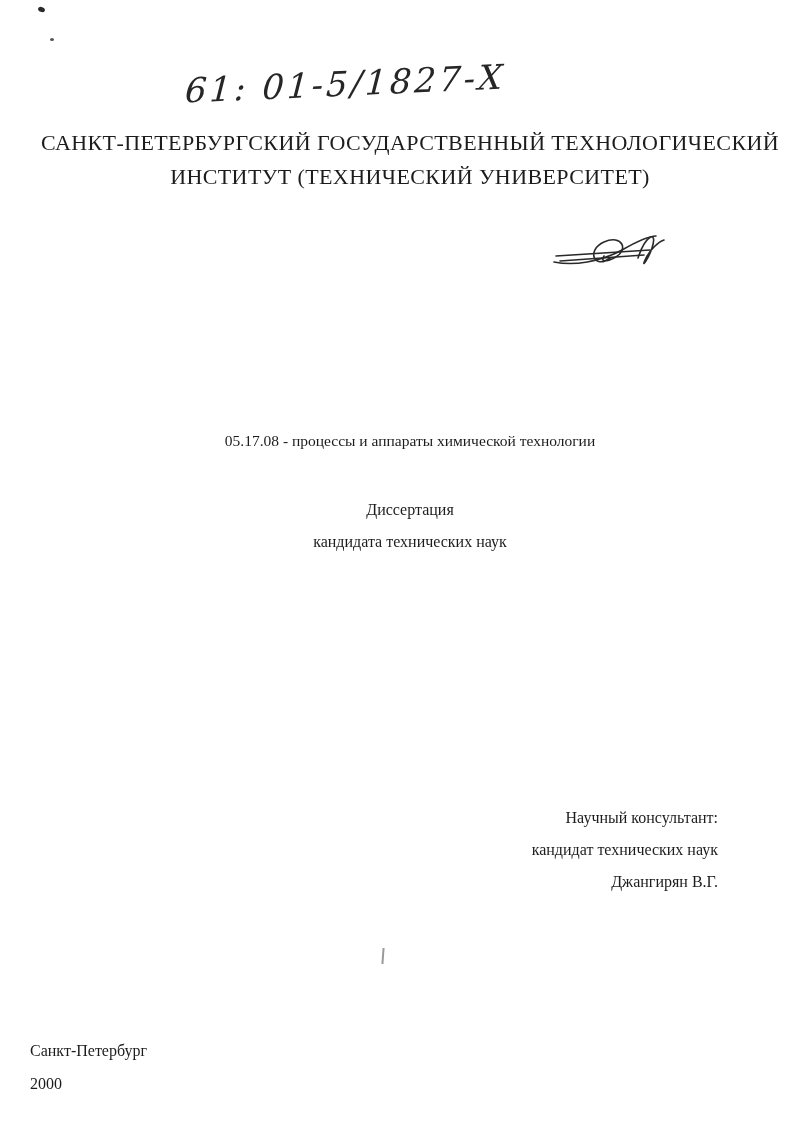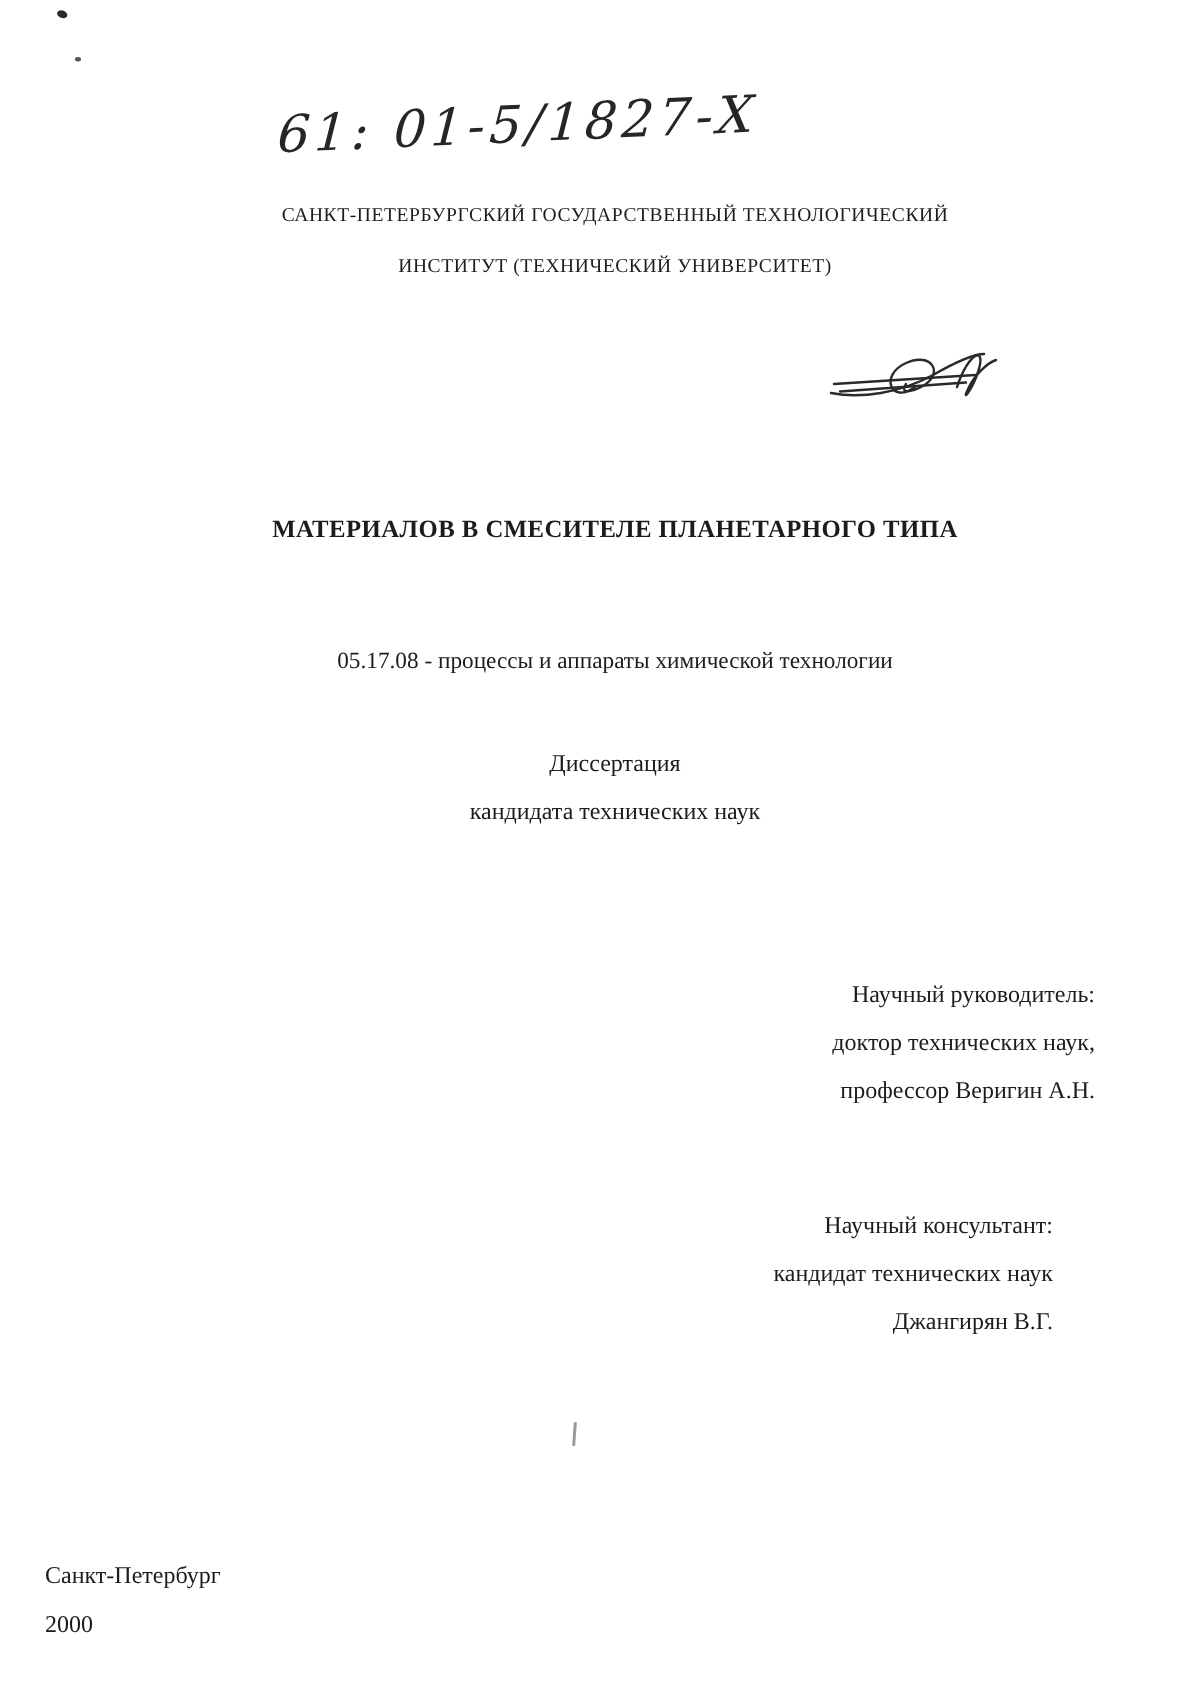--- a/index.html
+++ b/index.html
@@ -31,21 +31,21 @@
     transform: rotate(-2.5deg) skewX(-6deg);
     white-space: nowrap;
   }
 
   .institution {
     position: absolute;
     top: 126px;
     left: 30px;
     width: 760px;
     text-align: center;
-    font-size: 13px;
+    font-size: 22px;
     letter-spacing: 0.4px;
     line-height: 34px;
   }
 
   .author-row {
     position: absolute;
     top: 246px;
     left: 30px;
     width: 760px;
     text-align: center;
@@ -103,21 +103,21 @@
     padding-right: 60px;
     box-sizing: border-box;
     text-align: right;
     font-size: 16px;
     line-height: 32px;
   }
 
   .consultant-block {
     position: absolute;
     top: 802px;
-    left: 14px;
+    left: 30px;
     width: 760px;
     padding-right: 72px;
     box-sizing: border-box;
     text-align: right;
     font-size: 16px;
     line-height: 32px;
   }
 
   .footer-block {
     position: absolute;
@@ -180,35 +180,29 @@
     <svg viewBox="0 0 115 52" xmlns="http://www.w3.org/2000/svg" fill="none" stroke="#2a2a2a" stroke-width="1.6" stroke-linecap="round">
       <path d="M2,34 C22,38 48,34 70,22 C84,14 96,8 104,8"></path>
       <path d="M58,30 C42,42 34,22 52,14 C70,6 78,22 62,30 C54,34 48,34 52,28"></path>
       <path d="M86,30 C94,6 106,2 100,20 C96,32 88,42 94,30 C98,22 106,14 112,12"></path>
       <path d="M4,28 L98,22"></path>
       <path d="M8,33 L92,27"></path>
     </svg>
   </div>
 
   <div class="title">
-    <div>МАТЕРИАЛОВ В СМЕСИТЕЛЕ ПЛАНЕТАРНОГО ТИПА</div>
   </div>
 
   <div class="specialty">05.17.08 - процессы и аппараты химической технологии</div>
 
   <div class="dissertation-block">
     <div class="doc-type">Диссертация</div>
     <div>кандидата технических наук</div>
   </div>
 
-  <div class="supervisor-block">
-    <div>Научный руководитель:</div>
-    <div>доктор технических наук,</div>
-    <div>профессор Веригин А.Н.</div>
-  </div>
 
   <div class="consultant-block">
     <div>Научный консультант:</div>
     <div>кандидат технических наук</div>
     <div>Джангирян В.Г.</div>
   </div>
 
   <div class="scratch"></div>
 
   <div class="footer-block">

